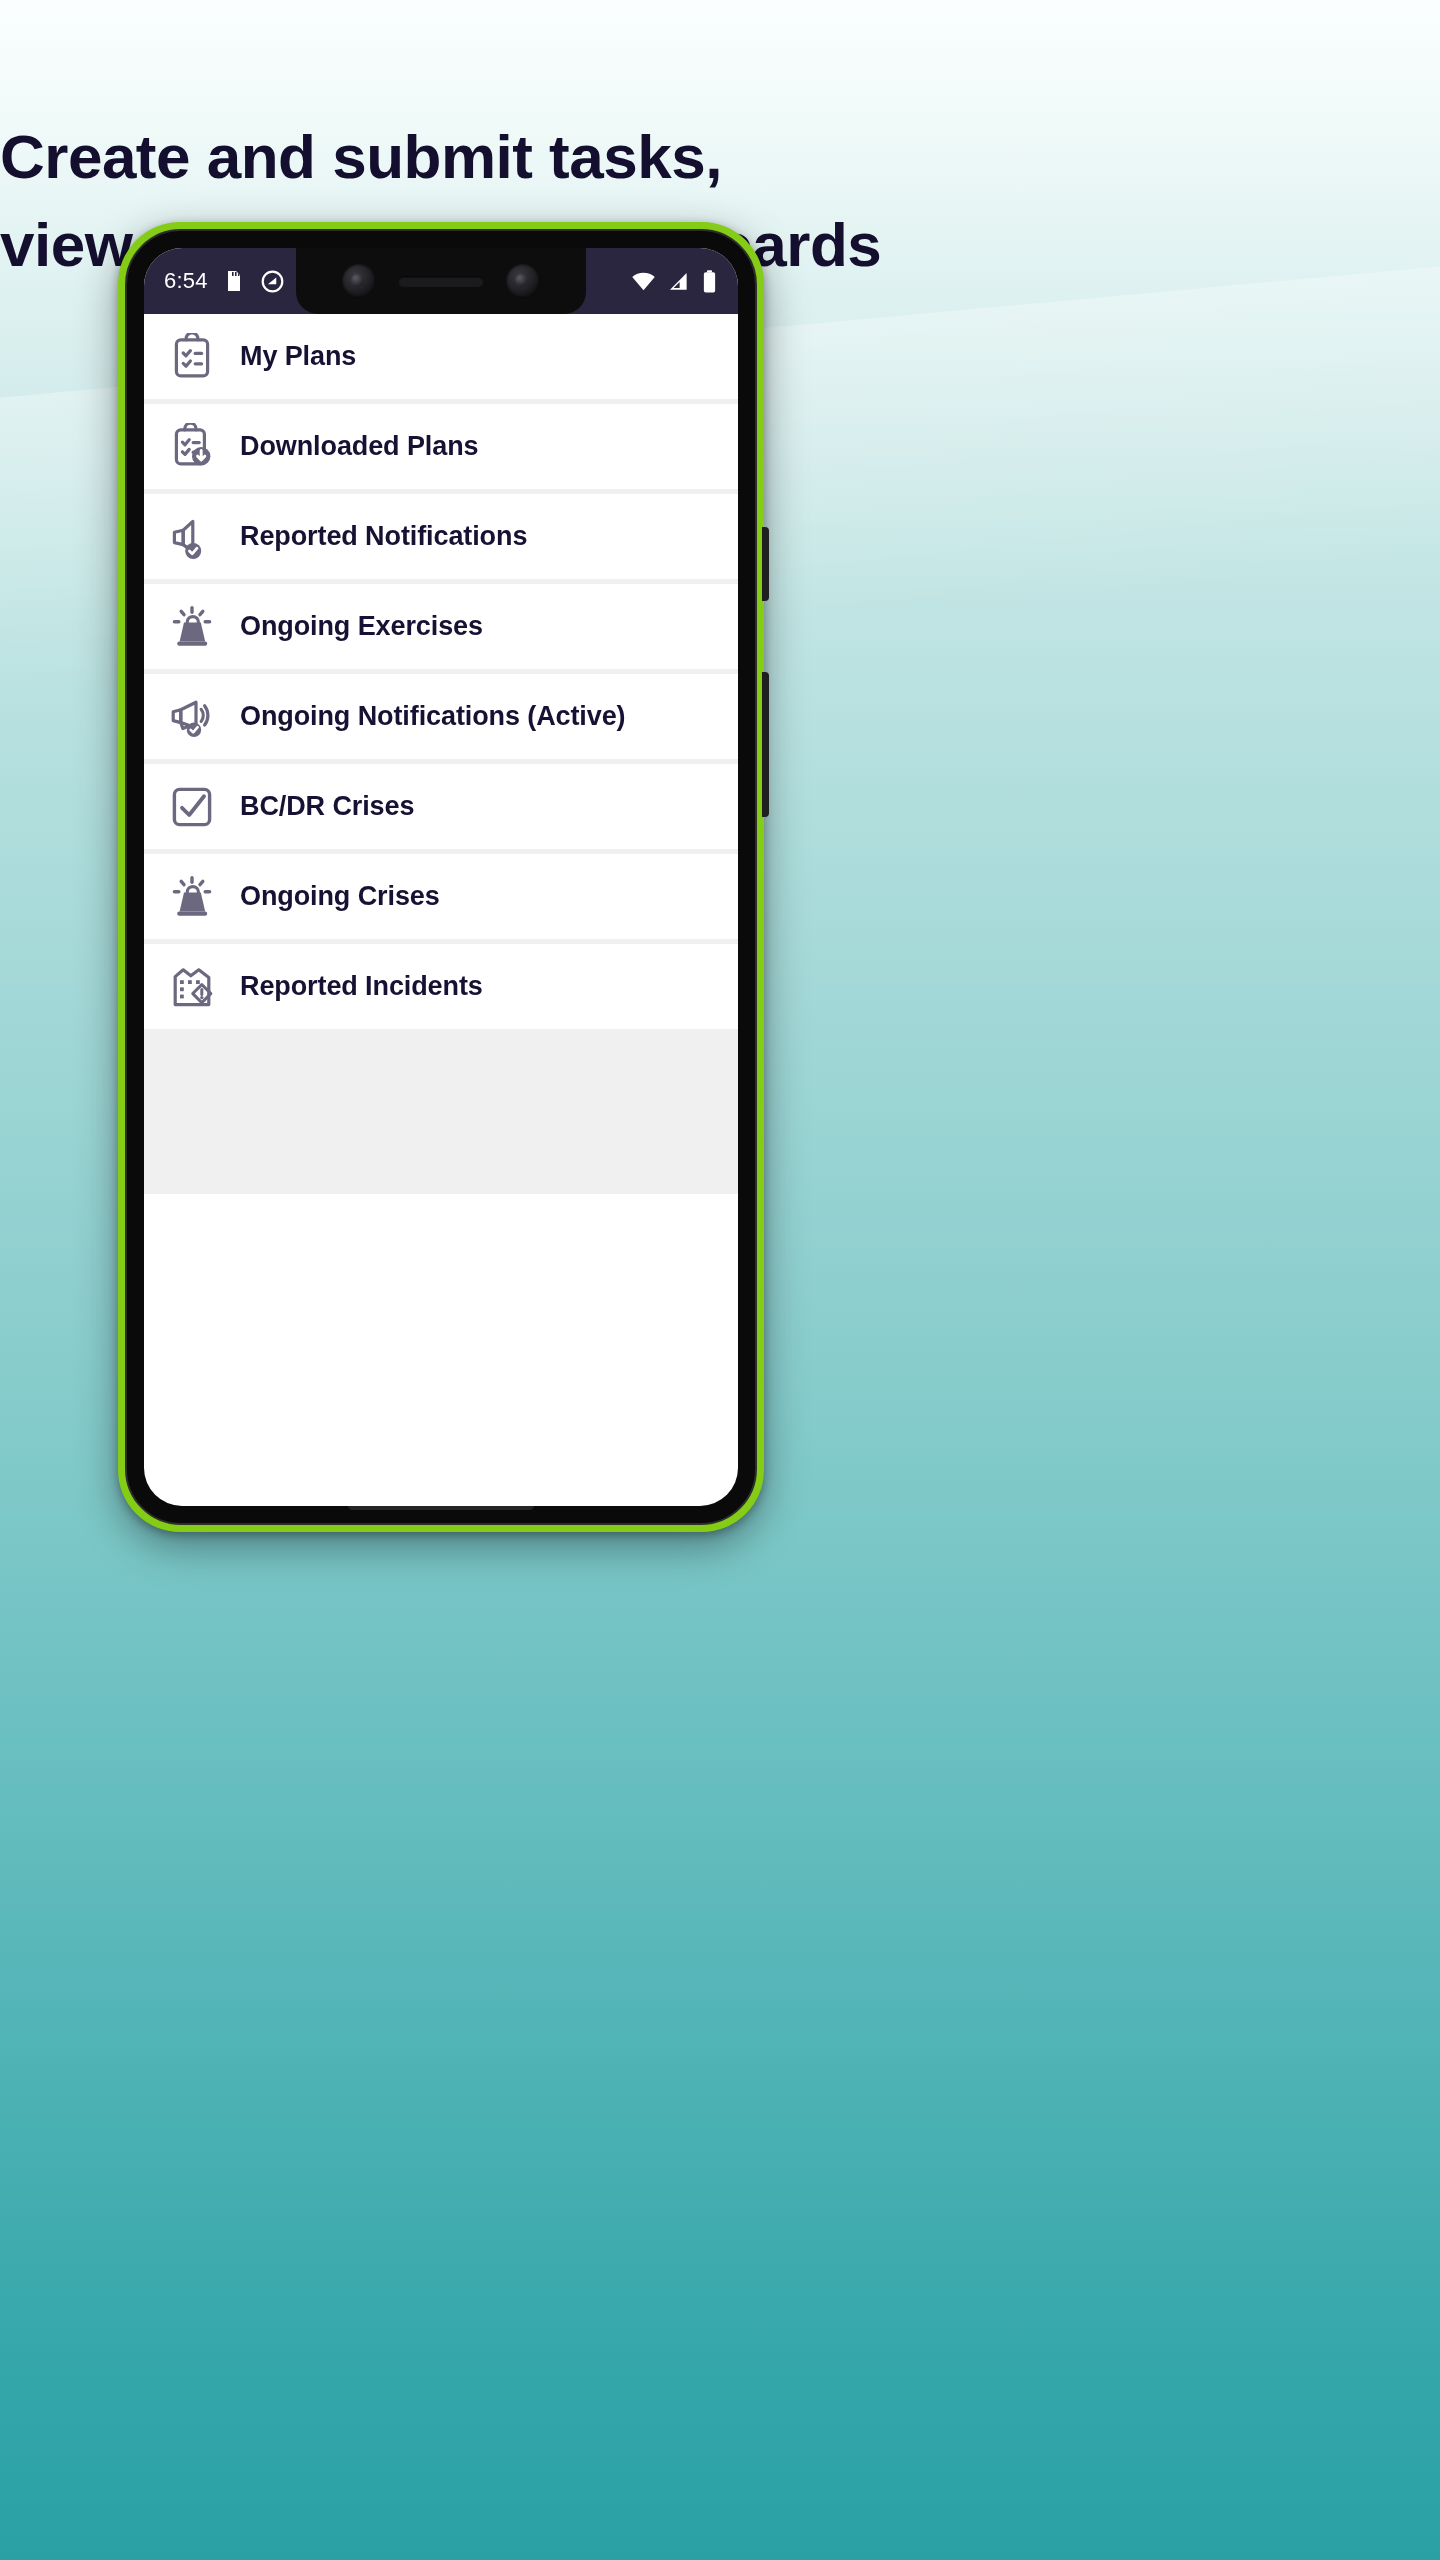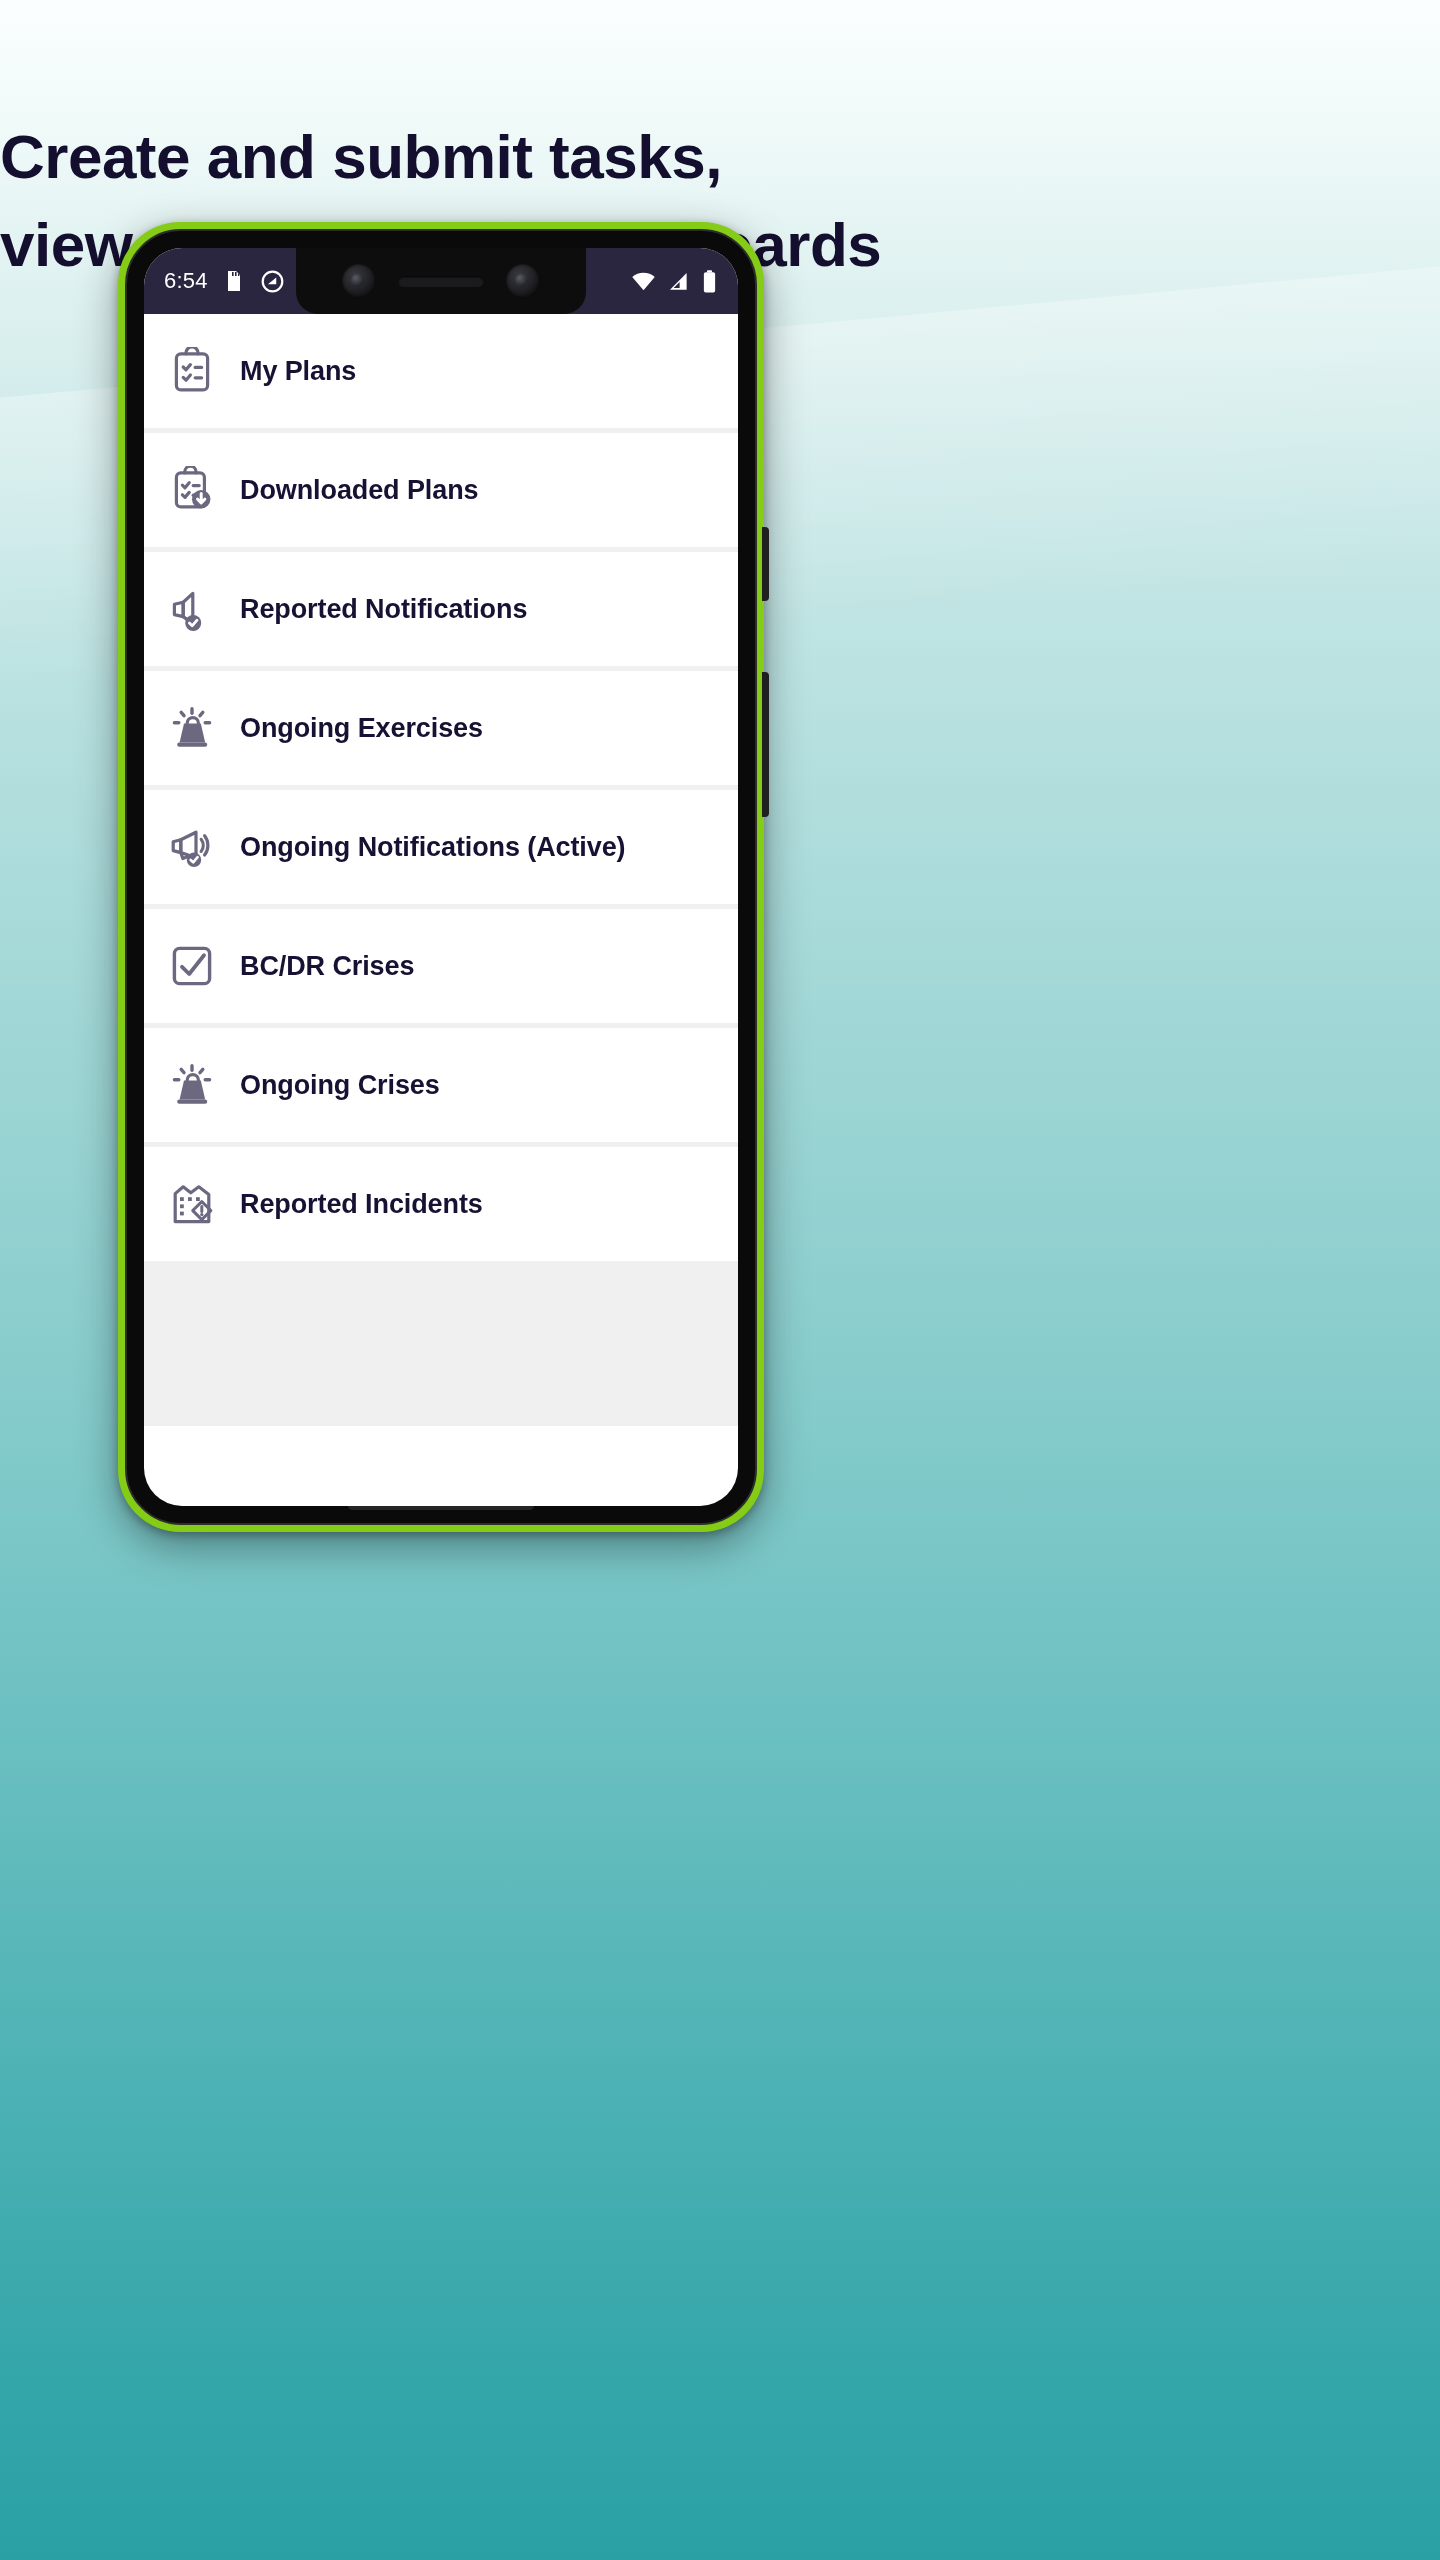--- a/index.html
+++ b/index.html
@@ -115,21 +115,21 @@
     gap:26px;
   }
   .appbar-title {
     color:#ffffff; font-size:30px; font-weight:700; letter-spacing:0.2px;
   }
   .back-arrow { width:36px; height:36px; display:block; }
 
   
   .list { background:#f0f0f0; }
   .row {
-    height:119px;
+    height:90px;
     background:#ffffff;
     display:flex; align-items:center;
     padding-left:24px;
     gap:24px;
     border-bottom:5px solid #f0f0f0;
   }
   .row-icon { width:48px; height:48px; flex:0 0 48px; display:block; }
   .row-label {
     font-size:27px; font-weight:700; color:#171233; letter-spacing:-0.1px;
   }

